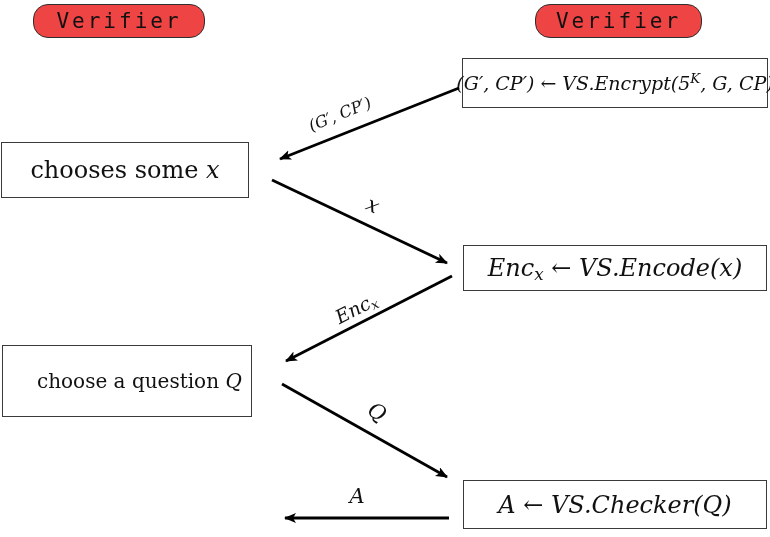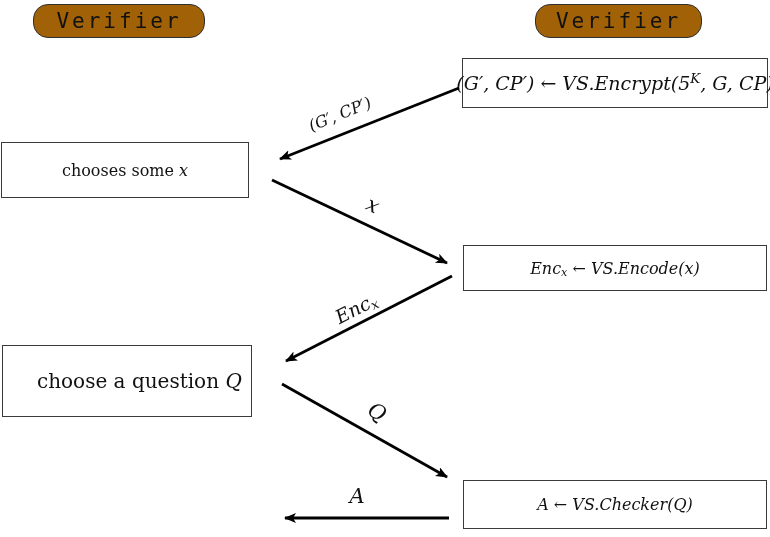--- a/index.html
+++ b/index.html
@@ -6,29 +6,29 @@
   .canvas{
     position:relative;width:770px;height:537px;background:#ffffff;
     overflow:hidden;color:#111;
     font-family:"DejaVu Serif", serif;
   }
   
   .pill{
     position:absolute;border:1.6px solid #2f2f2f;border-radius:15px;
     display:flex;align-items:center;justify-content:center;
     font-family:"DejaVu Sans Mono", monospace;
-    font-size:21px;letter-spacing:3px;background:#a16207;box-sizing:border-box;
+    font-size:21px;letter-spacing:3px;background:#ef4444;box-sizing:border-box;
   }
   .pill-verifier{left:33px;top:4px;width:172px;height:34px;}
   .pill-developer{left:535px;top:4px;width:167px;height:34px;}
   
   .box{
     position:absolute;border:1.5px solid #3a3a3a;background:#fff;
     display:flex;align-items:center;justify-content:center;
-    font-size:16px;box-sizing:border-box;white-space:nowrap;
+    font-size:24px;box-sizing:border-box;white-space:nowrap;
   }
   .box-encrypt{left:462px;top:58px;width:306px;height:50px;font-size:19px;}
   .box-choosex{left:1px;top:142px;width:248px;height:56px;}
   .box-encode{left:463px;top:245px;width:304px;height:46px;}
   .box-question{
     left:2px;top:345px;width:250px;height:72px;
     flex-direction:column;align-items:flex-start;justify-content:center;
     padding-left:34px;line-height:1.3;font-size:20px;
   }
   .box-checker{left:463px;top:480px;width:304px;height:49px;}

